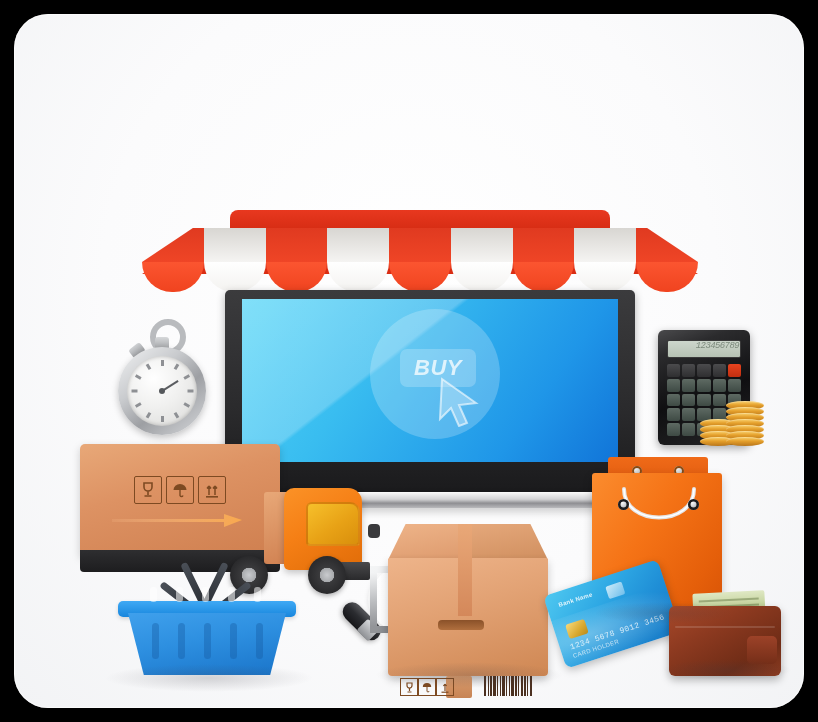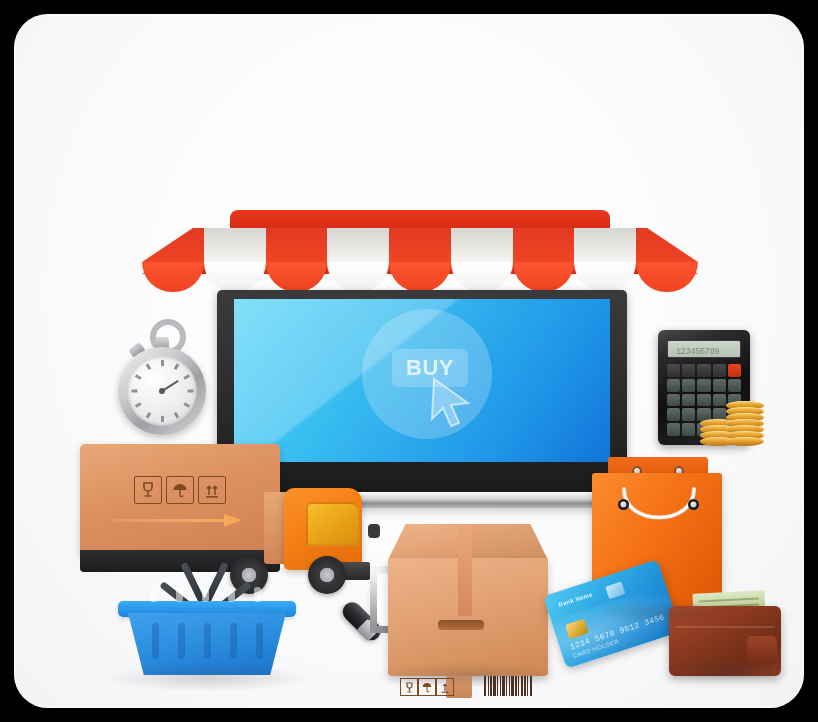--- a/index.html
+++ b/index.html
@@ -49,24 +49,25 @@
   .scallop.white{background:linear-gradient(180deg,#ffffff 0%,#f3f2f0 100%);}
   .stripe{
     position:absolute; top:18px; width:62px; height:34px;
   }
   .stripe.red{background:linear-gradient(180deg,#e03a20 0%,#ef4526 100%);}
   .stripe.white{background:linear-gradient(180deg,#d8d6d2 0%,#f5f4f2 100%);}
 
   
   #monitor{position:absolute; left:203px; top:276px; width:410px; height:230px;}
   #monitor-frame{
-    position:absolute; left:0; top:0; width:410px; height:204px;
+    position:absolute; left:8px; top:0; width:410px; height:204px;
     background:linear-gradient(180deg,#3b3b3d 0%,#2a2a2c 60%,#1a1a1c 100%);
     border-radius:5px 5px 2px 2px;
     box-shadow:0 3px 8px rgba(0,0,0,0.3);
+    font-style:italic;
   }
   #screen{
     position:absolute; left:17px; top:9px; width:376px; height:163px;
     background:linear-gradient(125deg,#4fd4f7 0%,#39bdf0 35%,#1f96e8 75%,#1174d8 100%);
     overflow:hidden;
   }
   #screen-glare{
     position:absolute; left:-40px; top:-30px; width:330px; height:260px;
     background:linear-gradient(150deg, rgba(255,255,255,0.30) 0%, rgba(255,255,255,0.22) 45%, rgba(255,255,255,0) 46%);
     transform:rotate(-8deg);
@@ -129,23 +130,24 @@
   #calculator{position:absolute; left:644px; top:316px; width:92px; height:115px;}
   #calc-body{
     position:absolute; left:0; top:0; width:92px; height:115px;
     background:linear-gradient(160deg,#4a4a4c 0%,#2b2b2d 18%,#0f0f11 55%,#262628 100%);
     border-radius:6px; box-shadow:0 3px 8px rgba(0,0,0,0.35);
   }
   #calc-lcd{
     position:absolute; left:9px; top:10px; width:74px; height:18px;
     background:linear-gradient(180deg,#cdd6cc,#b6c2b4);
     border-radius:2px; border:1px solid #3a3a3a;
-    display:flex; align-items:flex-end; justify-content:flex-end;
-    padding-right:21px; box-sizing:border-box;
+    display:flex; align-items:flex-start; justify-content:flex-end;
+    padding-right:1px; box-sizing:border-box;
     overflow:hidden;
+    font-style:italic;
   }
   #calc-digits{font-family:"Liberation Mono",monospace; font-size:9px; color:#7c8a7c; letter-spacing:-0.6px;}
   #calc-keys{position:absolute; left:9px; top:34px; width:74px; height:72px; display:grid;
     grid-template-columns:repeat(5,1fr); grid-template-rows:repeat(5,1fr); gap:2px;}
   .key{background:linear-gradient(180deg,#5e6a63,#3e4a44); border-radius:2px;}
   .key.dark{background:linear-gradient(180deg,#4b4b4d,#2f2f31);}
   .key.red{background:linear-gradient(180deg,#e8431f,#c22f10);}
   .coin-stack{position:absolute;}
   .coin{
     position:absolute; width:100%; height:9px; border-radius:50%;

